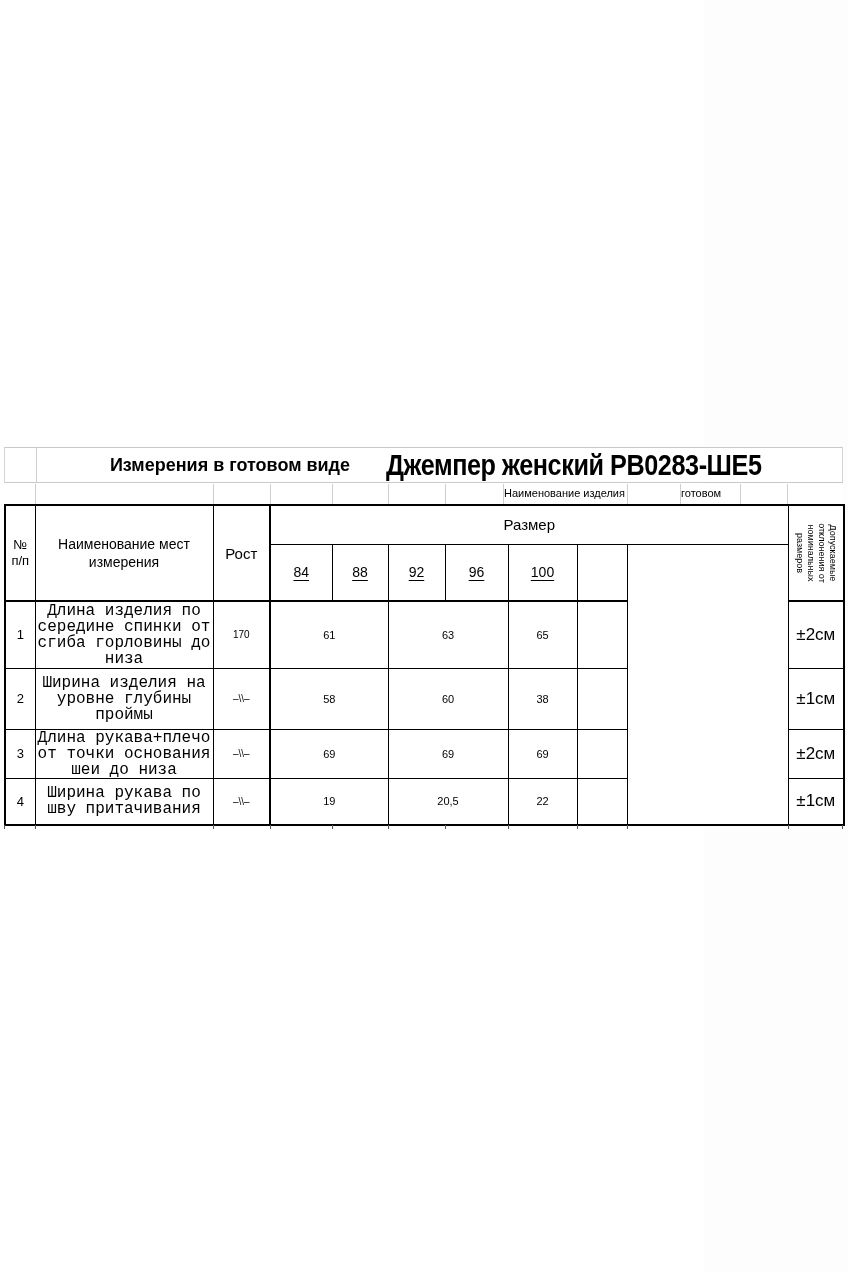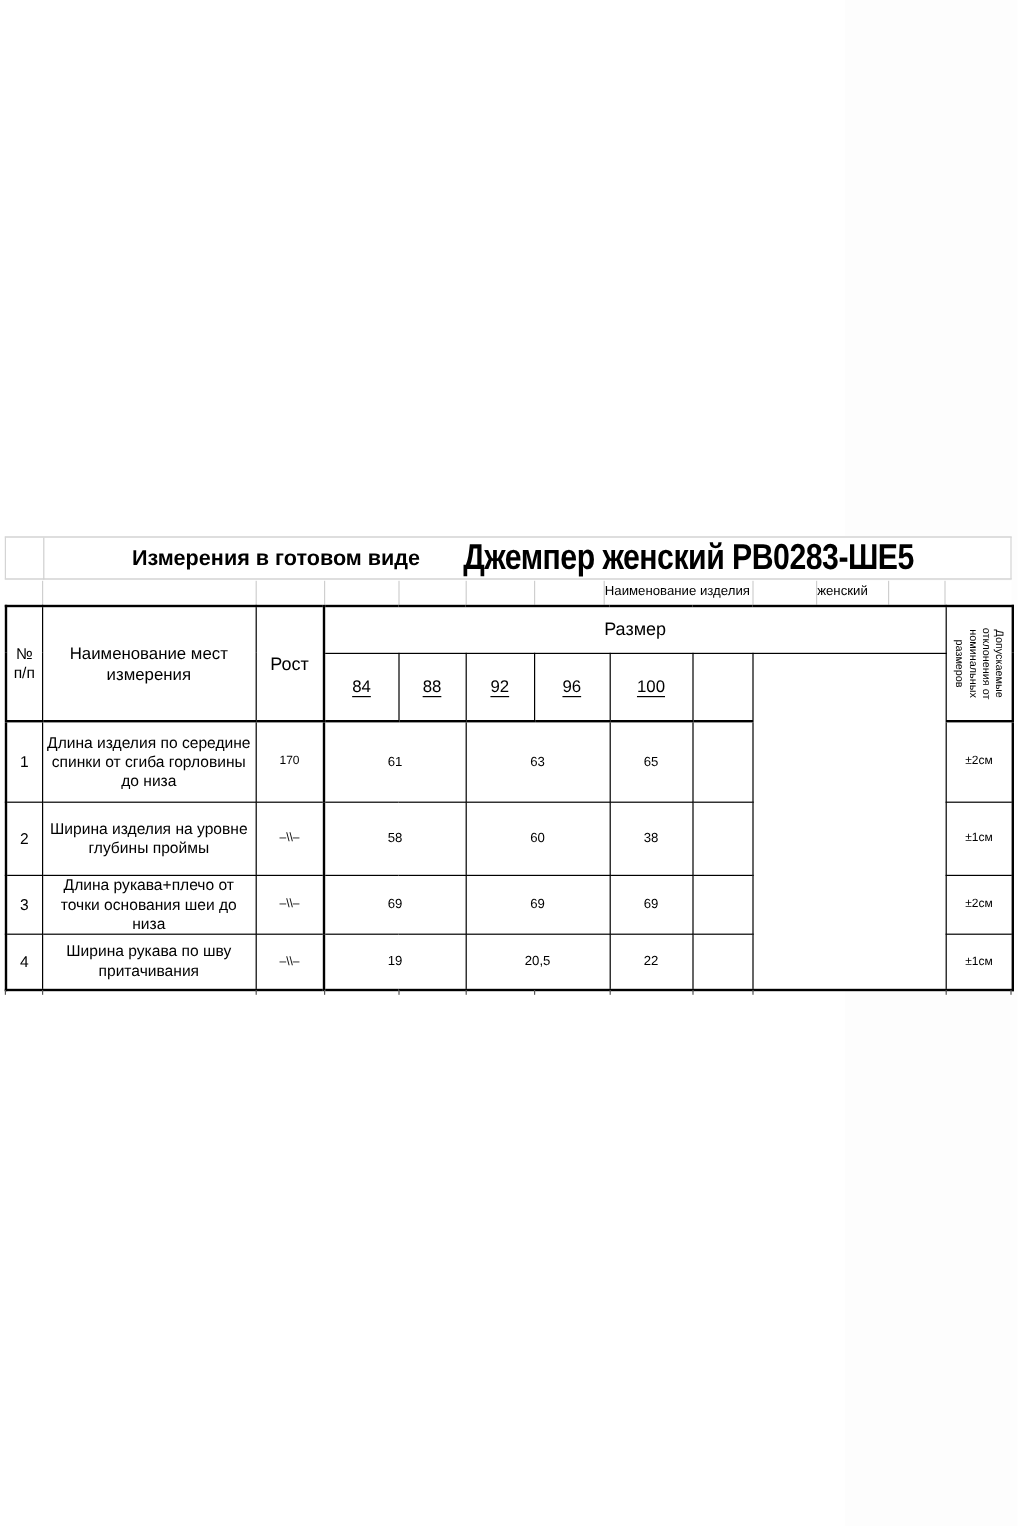--- a/index.html
+++ b/index.html
@@ -42,24 +42,24 @@
   table.spec td, table.spec th {
     border:1px solid #000; padding:0 2px; text-align:center; vertical-align:middle;
     font-weight:normal; overflow:hidden;
   }
   .h-num   { font-size:13px; line-height:16px; white-space:pre-line; }
   .h-name  { font-size:14px; line-height:18px; }
   .h-rost  { font-size:15px; }
   .h-size  { font-size:15px; }
   .h-sz    { font-size:14px; font-weight:bold; text-decoration:underline; text-underline-offset:3px; }
   .c-num   { font-size:13px; }
-  .c-name  { font-size:13px; line-height:16px; white-space:pre-line; }
+  .c-name  { font-size:16px; line-height:16px; white-space:pre-line;font-family:Liberation Mono, monospace; }
   .c-rost  { font-size:10px; }
   .c-val   { font-size:11px; font-weight:bold; }
-  .c-dev   { font-size:10px;margin-left:14px; }
+  .c-dev   { font-size:17px;margin-left:14px; }
   .b2l { border-left-width:2px !important; }
   .b2b { border-bottom-width:2px !important; }
 
   .dev-head { position:relative; }
   .dev-rot {
     position:absolute; left:50%; top:50%; width:92px;
     transform:translate(-50%,-50%) rotate(90deg);
     font-size:9px; line-height:11px; white-space:pre-line; text-align:center;
   }
 
@@ -83,21 +83,21 @@
     <div class="vgl" style="left:266px"></div>
     <div class="vgl" style="left:328px"></div>
     <div class="vgl" style="left:384px"></div>
     <div class="vgl" style="left:441px"></div>
     <div class="vgl" style="left:499px"></div>
     <div class="vgl" style="left:623px"></div>
     <div class="vgl" style="left:676px"></div>
     <div class="vgl" style="left:736px"></div>
     <div class="vgl" style="left:783px"></div>
     <span class="cell-label lbl-product">Наименование изделия</span>
-    <span class="cell-label lbl-article">женский</span>
+    <span class="cell-label lbl-article">готовом</span>
   </div>
 
   <table class="spec">
     <colgroup>
       <col style="width:30px">
         <col style="width:178px">
         <col style="width:57px">
       <col style="width:62px">
         <col style="width:56px">
         <col style="width:57px">

